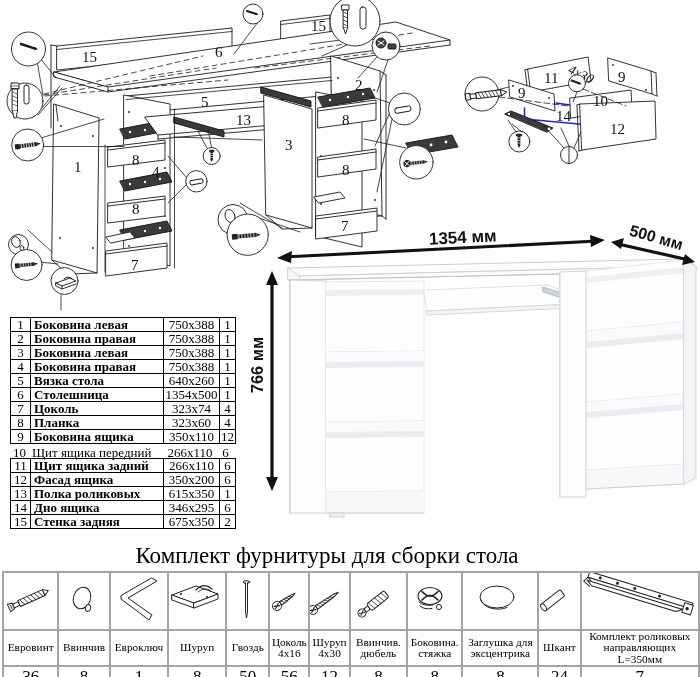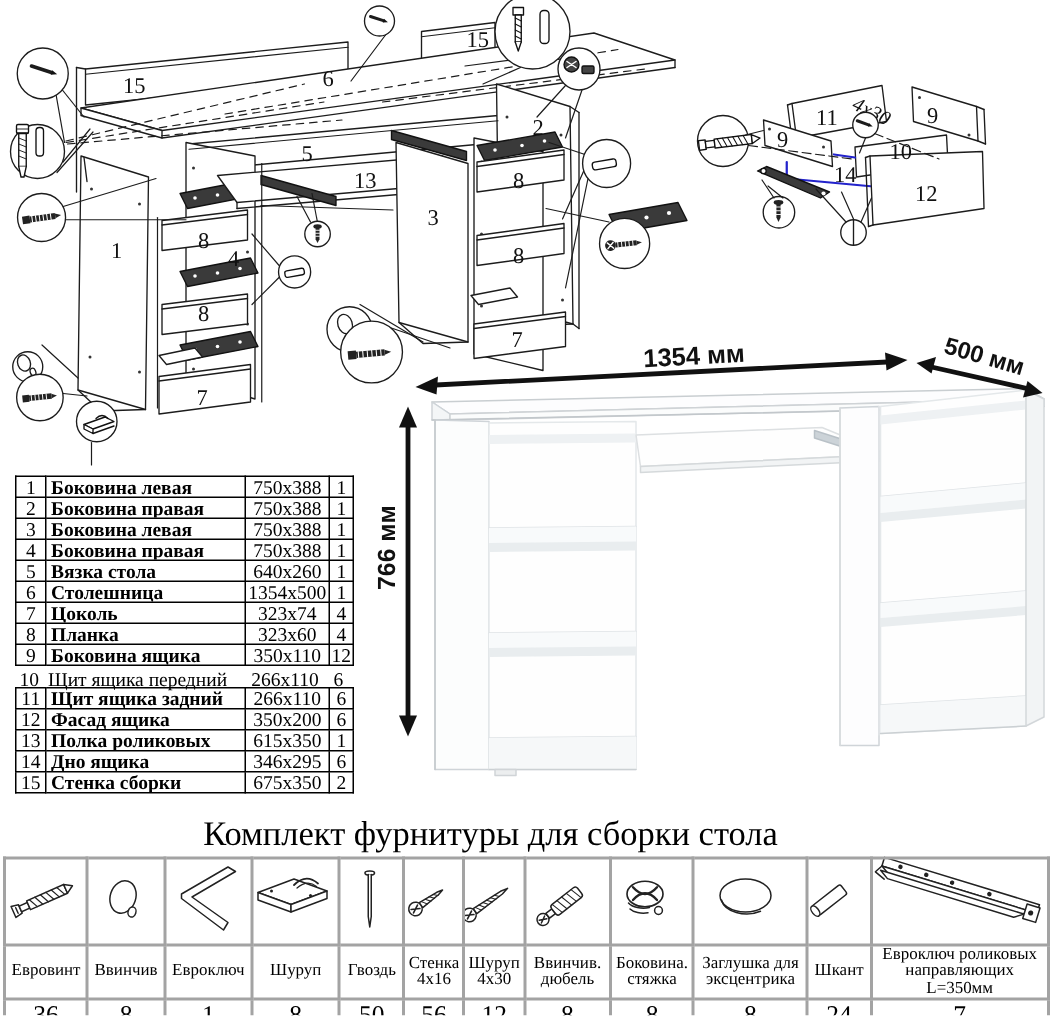--- a/index.html
+++ b/index.html
@@ -744,21 +744,21 @@
           <td class="c4">1</td>
         </tr>
 <tr>
           <td class="c1">14</td>
           <td class="c2">Дно ящика</td>
           <td class="c3">346x295</td>
           <td class="c4">6</td>
         </tr>
 <tr>
           <td class="c1">15</td>
-          <td class="c2">Стенка сборки</td>
+          <td class="c2">Стенка задняя</td>
           <td class="c3">675x350</td>
           <td class="c4">2</td>
         </tr>
 </tbody>
     </table>
 
 <div style="position:absolute;left:-23px;top:543px;width:700px;text-align:center;font-size:23px;">Комплект фурнитуры для сборки стола</div>
 
 <table class="hw" style="position:absolute;left:2px;top:571px;">
 <tbody>
@@ -775,27 +775,27 @@
 <td style="width:75px;"></td>
 <td style="width:41px;"></td>
 <td style="width:120px;"></td>
 </tr>
 <tr class="nm">
 <td>Евровинт</td>
 <td>Ввинчив</td>
 <td>Евроключ</td>
 <td>Шуруп</td>
 <td>Гвоздь</td>
-<td>Стенка 4х16</td>
+<td>Цоколь 4х16</td>
 <td>Шуруп 4х30</td>
 <td>Ввинчив. дюбель</td>
 <td>Боковина. стяжка</td>
 <td>Заглушка для эксцентрика</td>
 <td>Шкант</td>
-<td>Евроключ роликовых направляющих L=350мм</td>
+<td>Комплект роликовых направляющих L=350мм</td>
 </tr>
 <tr class="qt">
 <td>36</td>
           <td>8</td>
           <td>1</td>
           <td>8</td>
           <td>50</td>
           <td>56</td>
           <td>12</td>
           <td>8</td>

